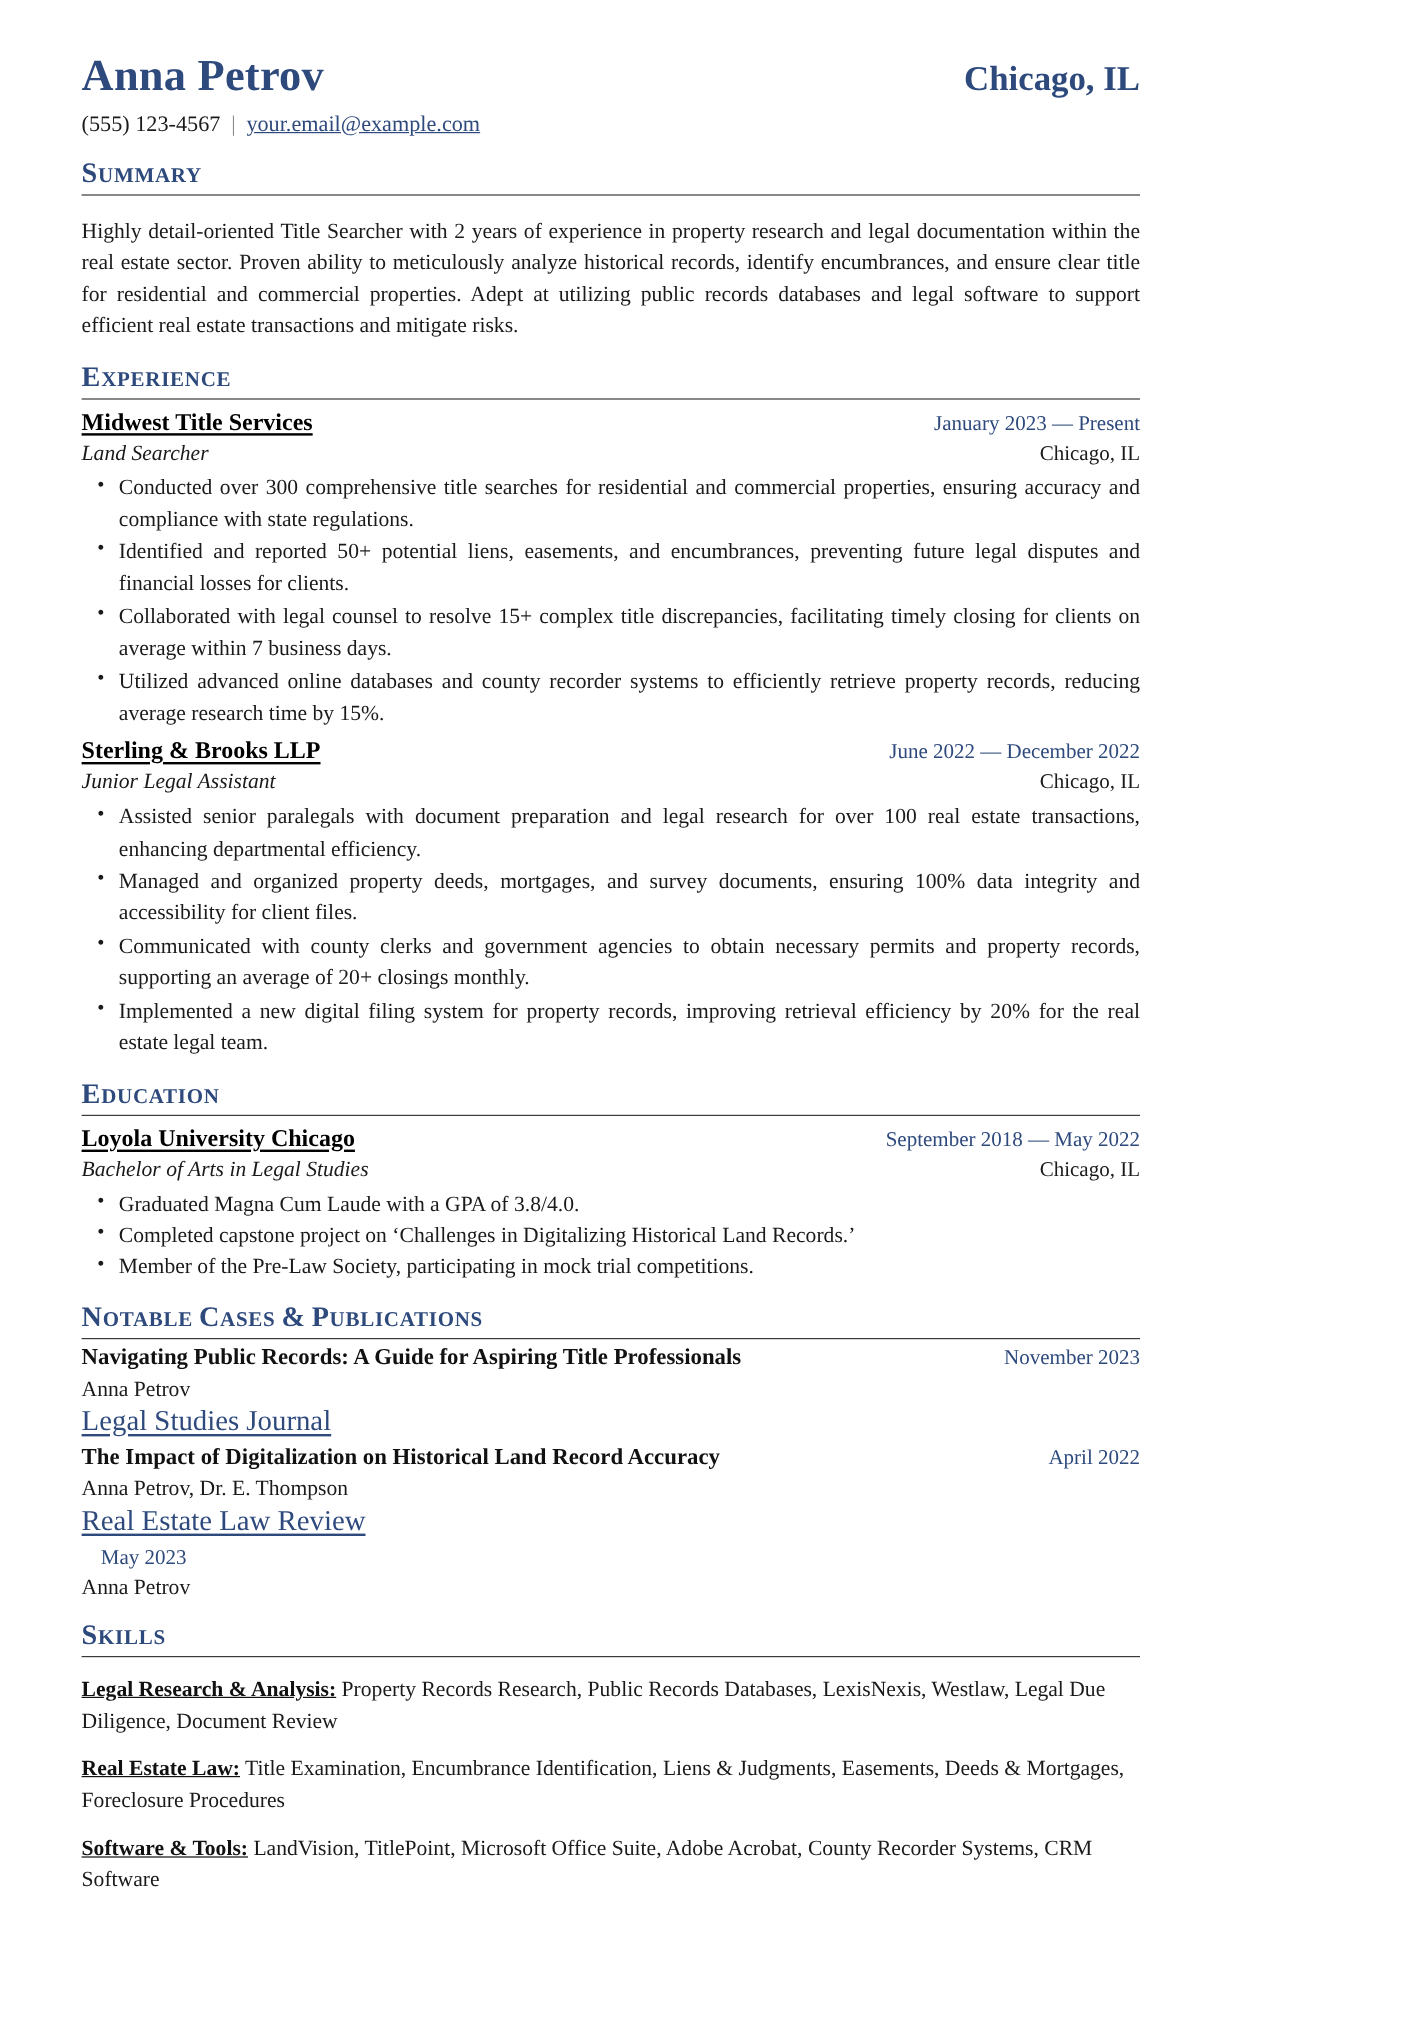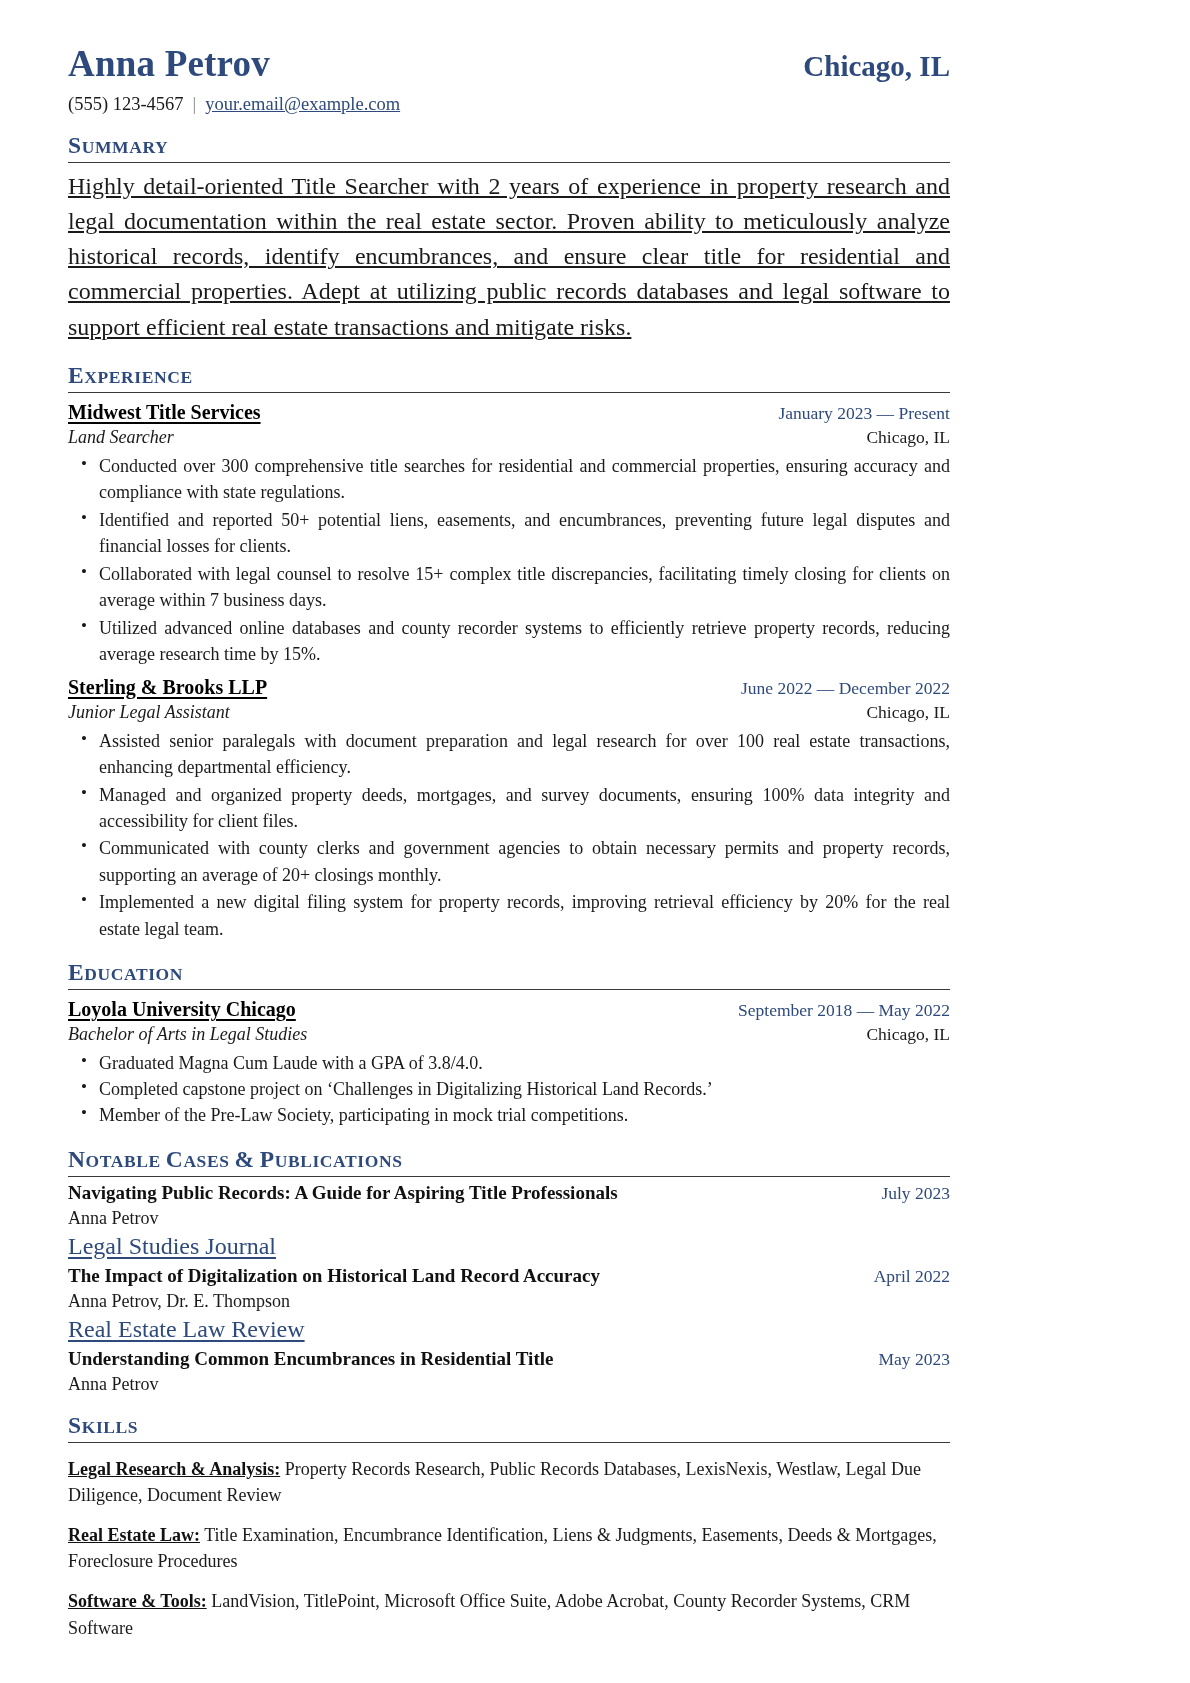--- a/index.html
+++ b/index.html
@@ -44,21 +44,21 @@
   ul.bul li {
     position:relative; padding-left:31px; margin-top:1px;
     font-size:18px; line-height:1.47;
     text-align:justify; hyphens:auto; -webkit-hyphens:auto;
   }
   ul.bul li::before {
     content:"•"; position:absolute; left:13px; top:-1px; font-size:17px; color:#1a1a1a;
   }
   ul.bul.tight li { margin-top:0px; line-height:1.45; }
 
-  .para { font-size:24px; line-height:1.47; text-align:justify; hyphens:auto; -webkit-hyphens:auto; margin-top:6px;text-decoration:underline; }
+  .para { font-size:18px; line-height:1.47; text-align:justify; hyphens:auto; -webkit-hyphens:auto; margin-top:16px; }
 
   
   .pub { margin-top:5px; }
   .pub-title { font-size:19px; font-weight:bold; color:#111; }
   .pub-date { font-size:17.5px; color:#2E4A7D; white-space:nowrap; padding-left:16px; }
   .pub-authors { font-size:18px; color:#1a1a1a; margin-top:4px; }
   .pub-venue { font-size:24px; color:#2E4A7D; text-decoration:underline; text-underline-offset:3px; margin-top:4px; display:inline-block; }
 
   
   .skill { font-size:18px; line-height:1.48; margin-top:13px; text-align:left; }
@@ -143,38 +143,37 @@
     </div>
   </div>
 
   <div class="sec">
     <div class="sec-h"><span><span class="cap">N</span>otable <span class="cap">C</span>ases <span class="cap">&amp;</span> <span class="cap">P</span>ublications</span></div>
     <div class="rule"></div>
 
     <div class="pub">
       <div class="row">
         <span class="pub-title">Navigating Public Records: A Guide for Aspiring Title Professionals</span>
-        <span class="pub-date">July 2023</span>
+        <span class="pub-date">November 2023</span>
       </div>
       <div class="pub-authors">Anna Petrov</div>
       <div><span class="pub-venue">Legal Studies Journal</span></div>
     </div>
 
     <div class="pub">
       <div class="row">
         <span class="pub-title">The Impact of Digitalization on Historical Land Record Accuracy</span>
         <span class="pub-date">April 2022</span>
       </div>
       <div class="pub-authors">Anna Petrov, Dr. E. Thompson</div>
       <div><span class="pub-venue">Real Estate Law Review</span></div>
     </div>
 
     <div class="pub">
       <div class="row">
-        <span class="pub-title">Understanding Common Encumbrances in Residential Title</span>
         <span class="pub-date">May 2023</span>
       </div>
       <div class="pub-authors">Anna Petrov</div>
     </div>
   </div>
 
   <div class="sec">
     <div class="sec-h"><span><span class="cap">S</span>kills</span></div>
     <div class="rule"></div>
 

